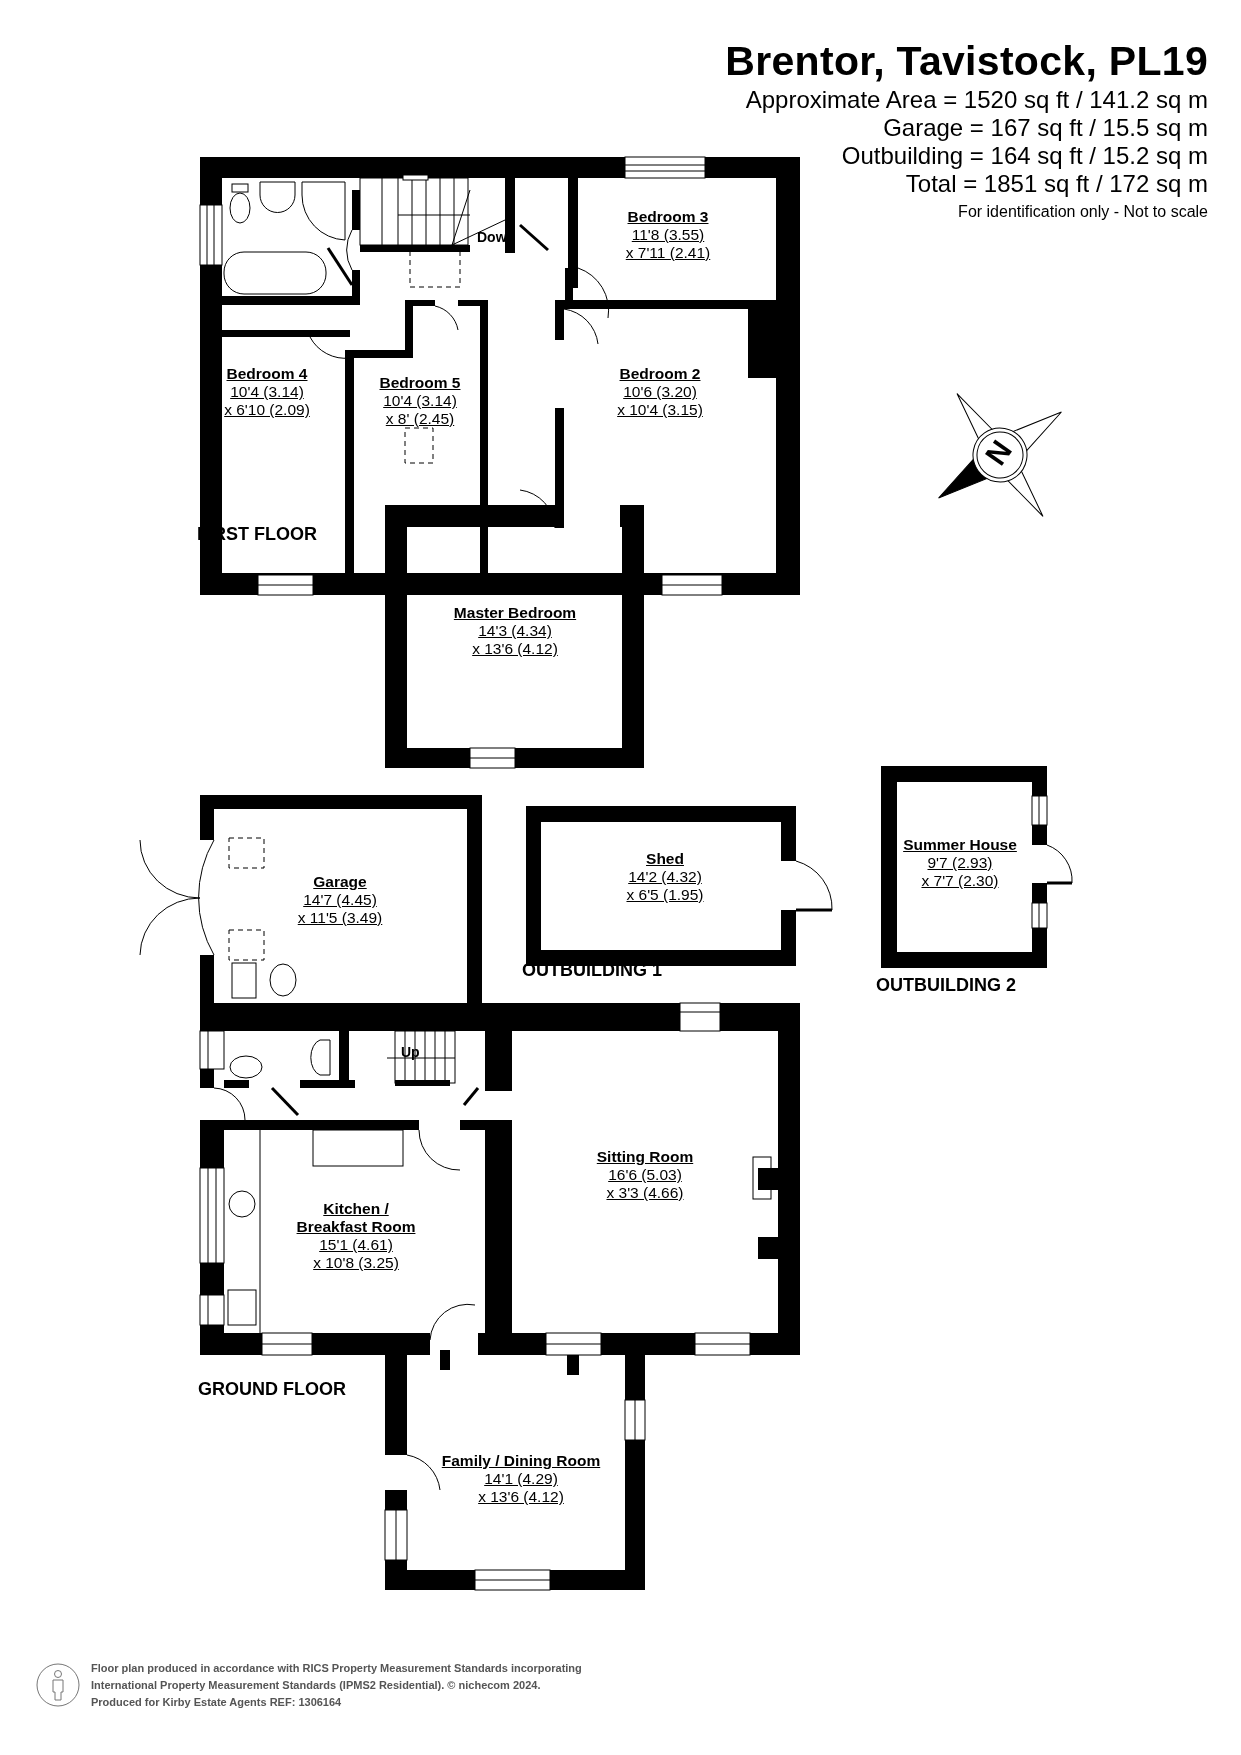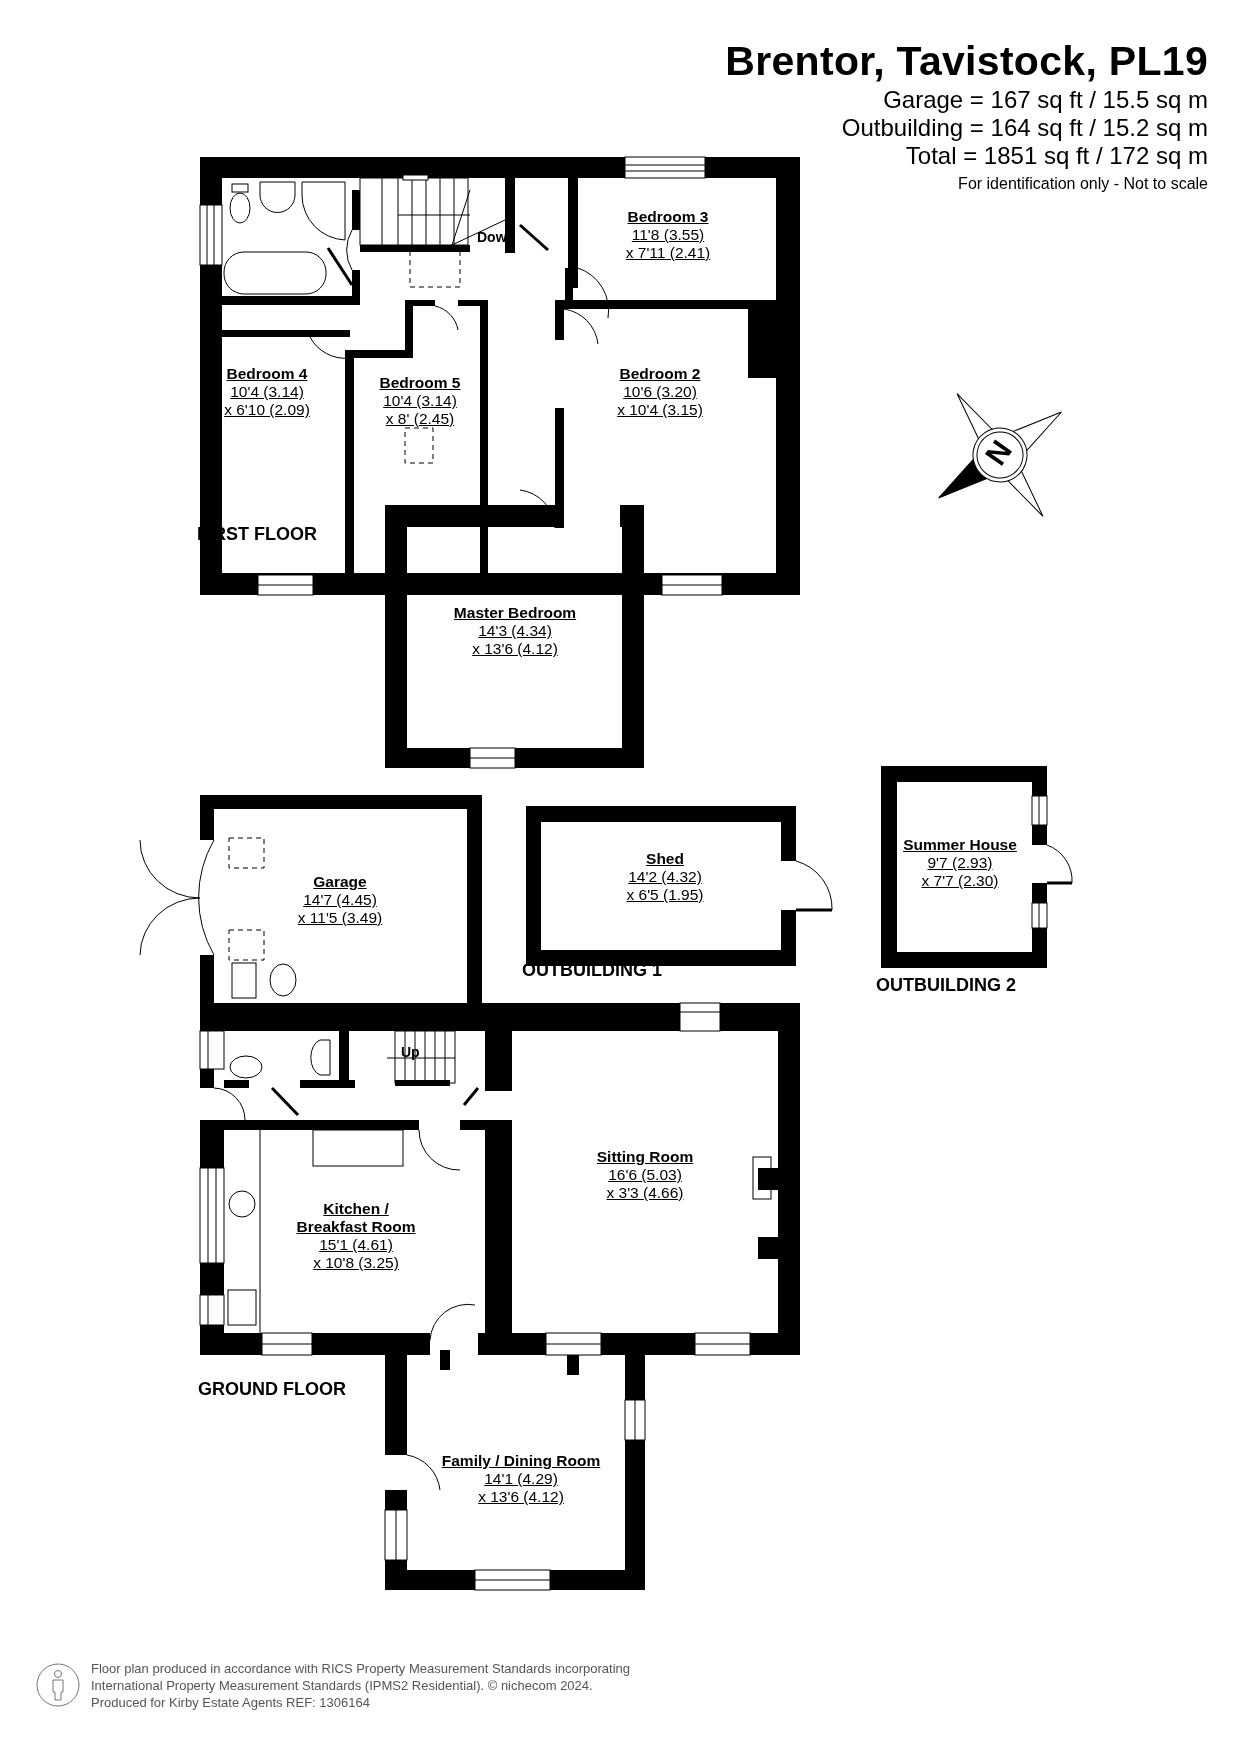--- a/index.html
+++ b/index.html
@@ -8,27 +8,28 @@
   .title { font-size: 41px; font-weight: bold; line-height: 50px; letter-spacing: 0.3px; }
   .area-line { font-size: 24px; line-height: 28px; }
   .disclaimer { font-size: 16px; line-height: 24px; margin-top: 2px; }
   svg.plan { position: absolute; left: 0; top: 0; }
   .room-label { position: absolute; text-align: center; font-size: 15.5px; line-height: 18px; transform: translateX(-50%); white-space: nowrap; text-decoration: underline; }
   .room-name { font-weight: bold; }
   .floor-label { position: absolute; font-size: 18px; font-weight: bold; }
   .stair-label { position: absolute; font-size: 14px; font-weight: bold; margin-left: 30px; }
   .footer { position: absolute; left: 35px; top: 1660px; display: flex; align-items: flex-start; }
   .footer-icon { width: 46px; height: 46px; margin-right: 10px; margin-top: 2px; }
-  .footer-text { font-size: 13px; line-height: 17px; color: #555; }
+  .footer-text { font-size: 11px; line-height: 17px; color: #555; font-weight: bold; }
 </style>
 </head>
 <body>
 
 <div class="header">
   <div class="title">Brentor, Tavistock, PL19</div>
+  <div class="area-line">Approximate Area = 1520 sq ft / 141.2 sq m</div>
   <div class="area-line">Garage = 167 sq ft / 15.5 sq m</div>
   <div class="area-line">Outbuilding = 164 sq ft / 15.2 sq m</div>
   <div class="area-line">Total = 1851 sq ft / 172 sq m</div>
   <div class="disclaimer">For identification only - Not to scale</div>
 </div>
 
 <svg class="plan" width="1241" height="1755" viewBox="0 0 1241 1755">
   <g fill="#000" stroke="none">
 
     <g>

